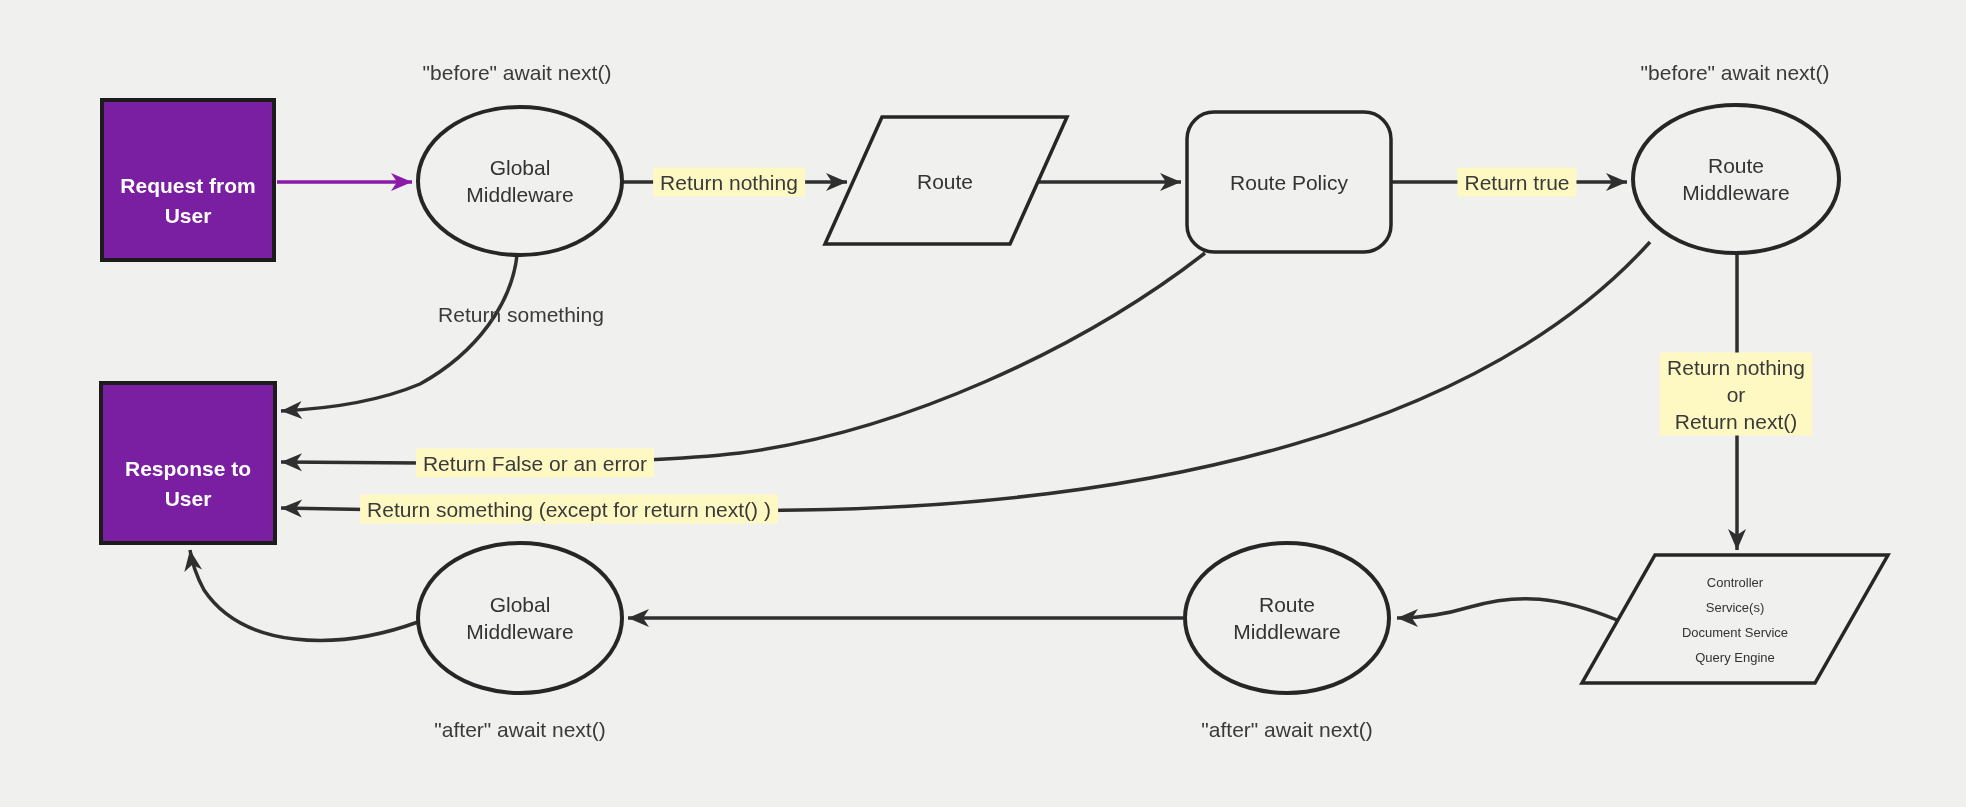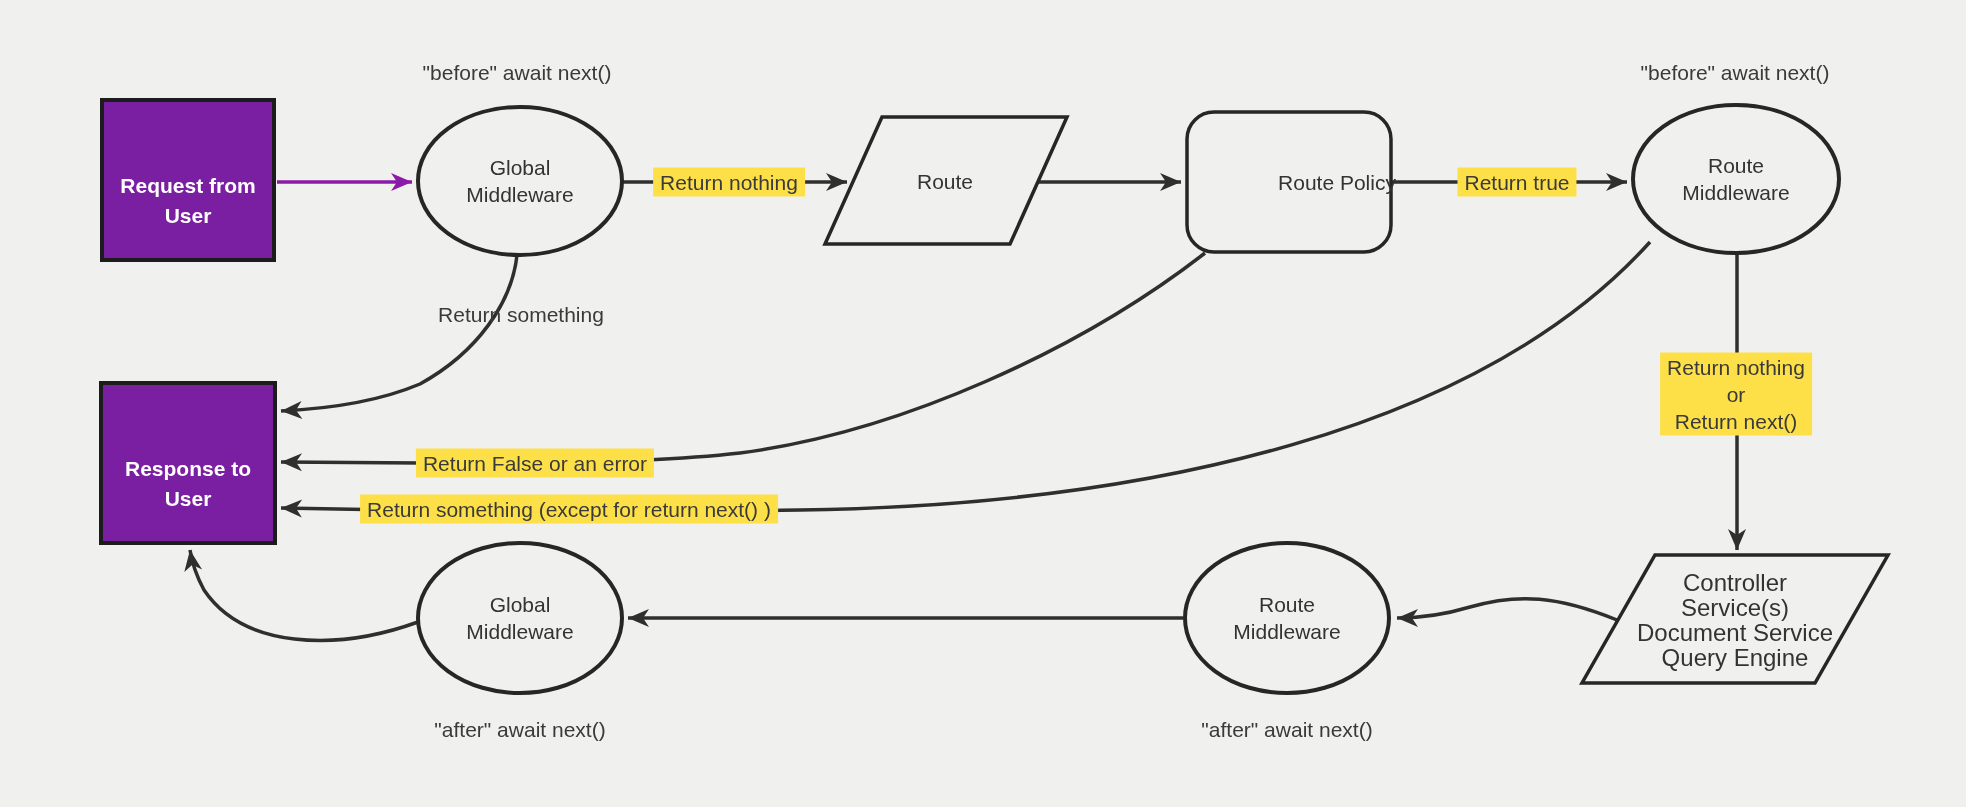--- a/index.html
+++ b/index.html
@@ -16,22 +16,22 @@
     transform:translate(-50%,-50%);
     white-space:pre-line;
     text-align:center;
     color:#3a3a3a;
     font-size:21px;
     line-height:27px;
     pointer-events:none;
   }
   .node-lbl{color:#333333;}
   .box-lbl{color:#ffffff;font-weight:bold;line-height:30px;margin-top:21px;}
-  .masked{background:#fde047;padding:1px 7px;}
-  .small{font-size:24px;line-height:25px;}
+  .masked{background:#fef9c3;padding:1px 7px;}
+  .small{font-size:13px;line-height:25px;}
 </style>
 </head>
 <body>
 
 <div class="canvas">
 
   <svg width="1966" height="807" viewBox="0 0 1966 807">
     <defs>
       <marker id="arrow-dark" markerUnits="userSpaceOnUse" markerWidth="26" markerHeight="22" refX="23" refY="11" orient="auto">
         <path d="M2,2 L23,11 L2,20 L8,11 Z" fill="#2f2f2f"></path>
@@ -66,21 +66,21 @@
     <ellipse cx="520" cy="618" rx="102" ry="75" fill="#f0f0ef" stroke="#262626" stroke-width="4"></ellipse>
   </svg>
 
   <div class="lbl box-lbl" style="left:188px;top:180px;">Request from
 User</div>
   <div class="lbl box-lbl" style="left:188px;top:463px;">Response to
 User</div>
   <div class="lbl node-lbl" style="left:520px;top:181px;">Global
 Middleware</div>
   <div class="lbl node-lbl" style="left:945px;top:181px;">Route</div>
-  <div class="lbl node-lbl" style="left:1289px;top:182px;margin-left:48px;">Route Policy</div>
+  <div class="lbl node-lbl" style="left:1289px;top:182px;">Route Policy</div>
   <div class="lbl node-lbl" style="left:1736px;top:179px;">Route
 Middleware</div>
   <div class="lbl node-lbl small" style="left:1735px;top:620px;">Controller
 Service(s)
 Document Service
 Query Engine</div>
   <div class="lbl node-lbl" style="left:1287px;top:618px;">Route
 Middleware</div>
   <div class="lbl node-lbl" style="left:520px;top:618px;">Global
 Middleware</div>

